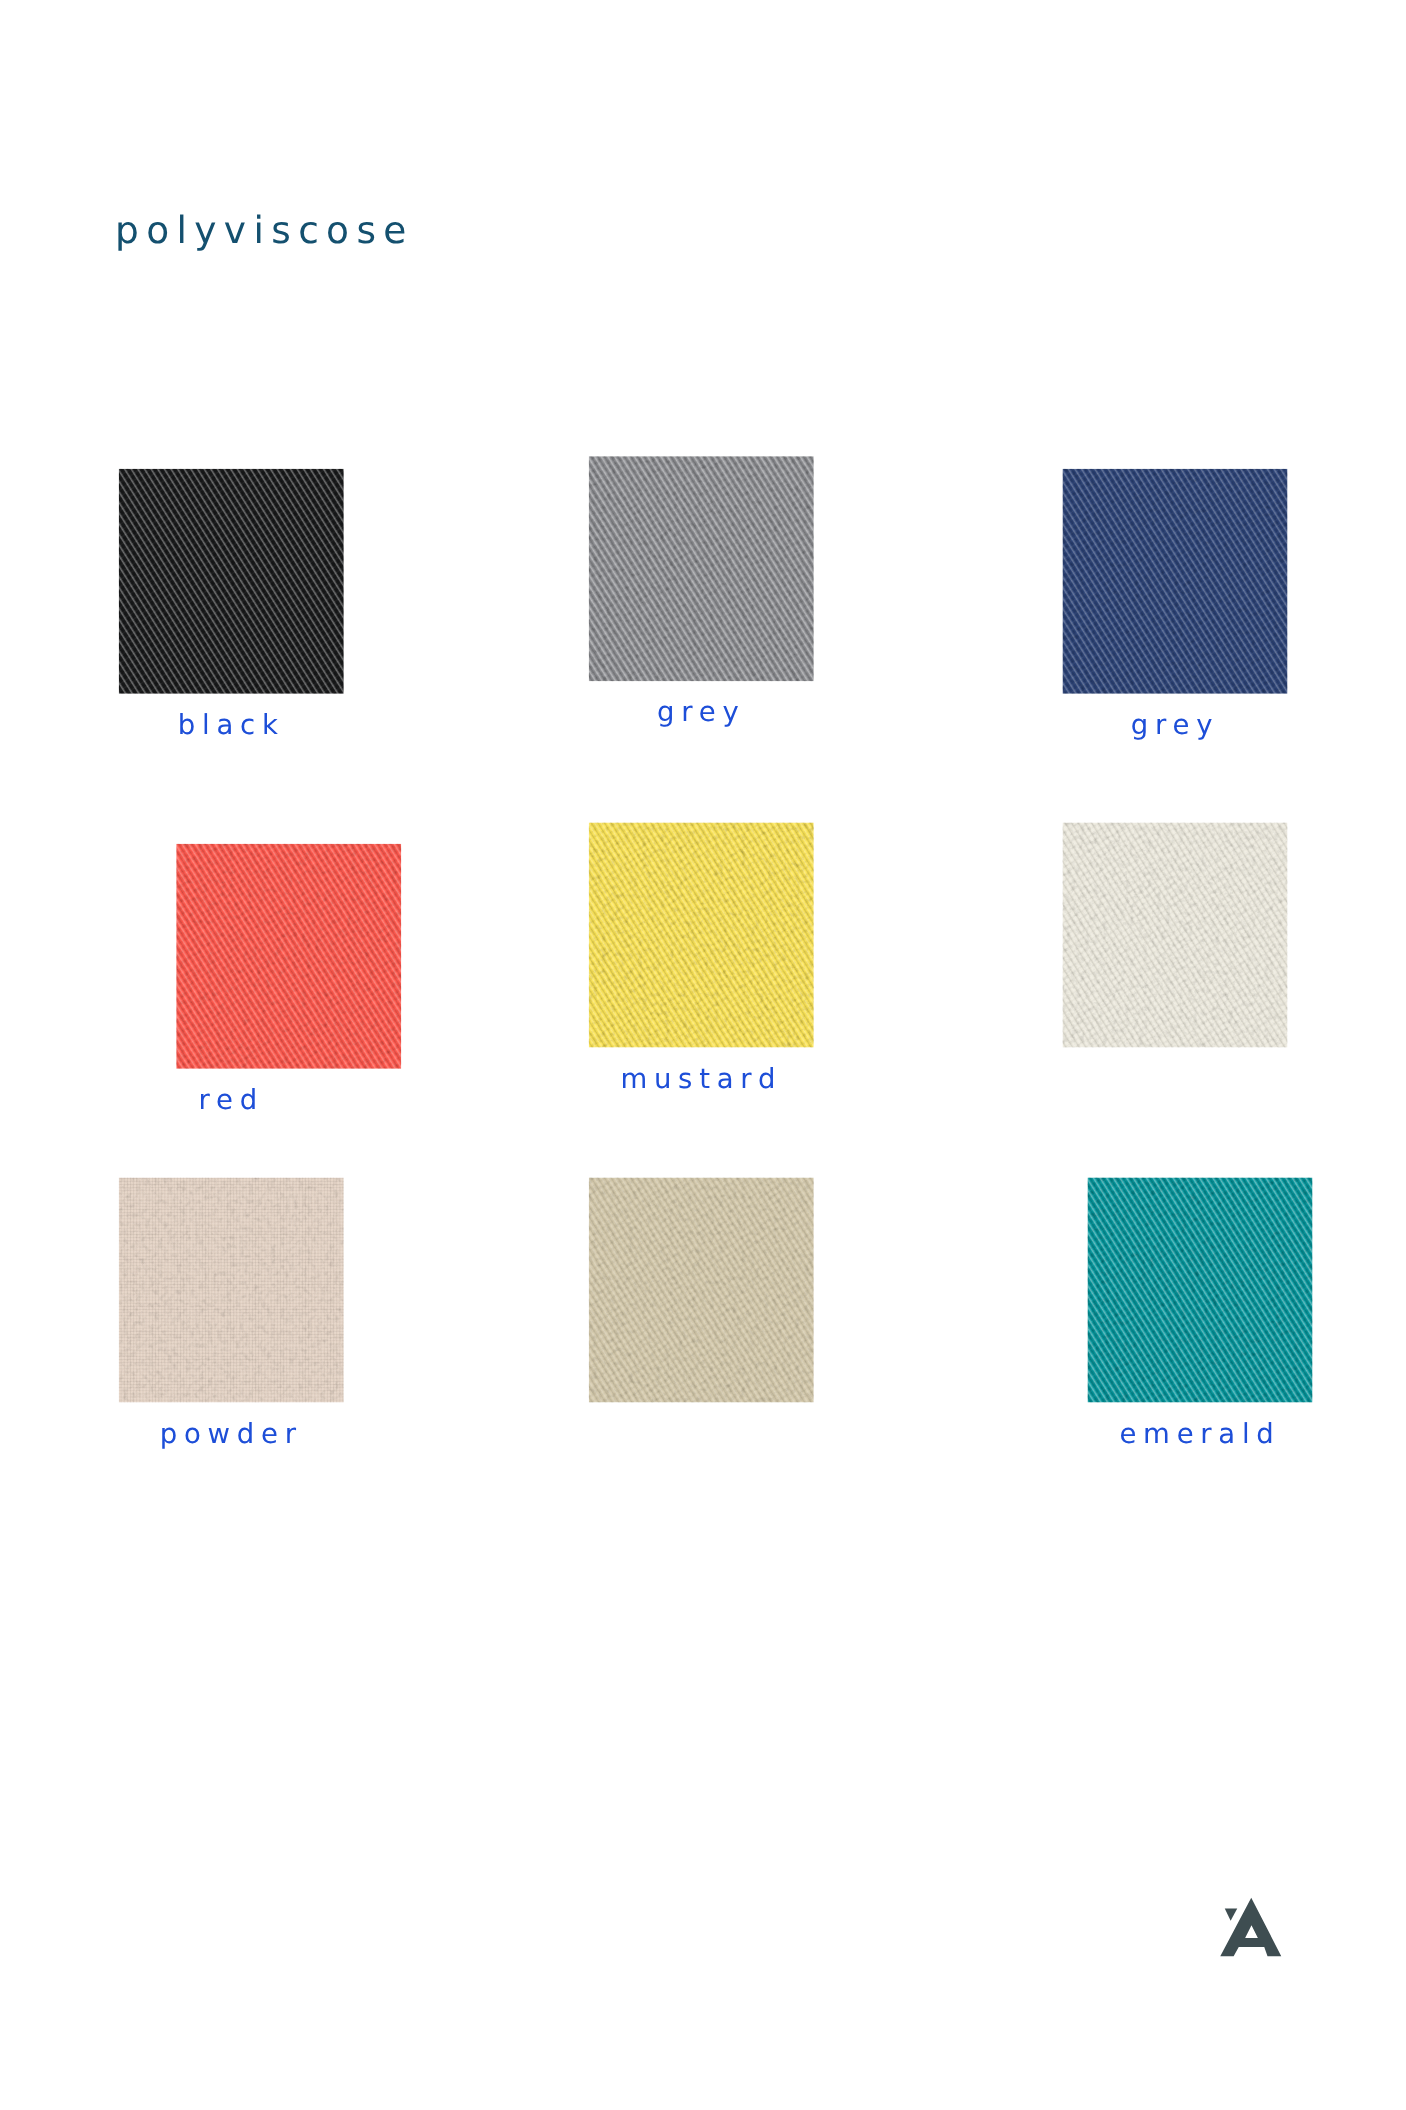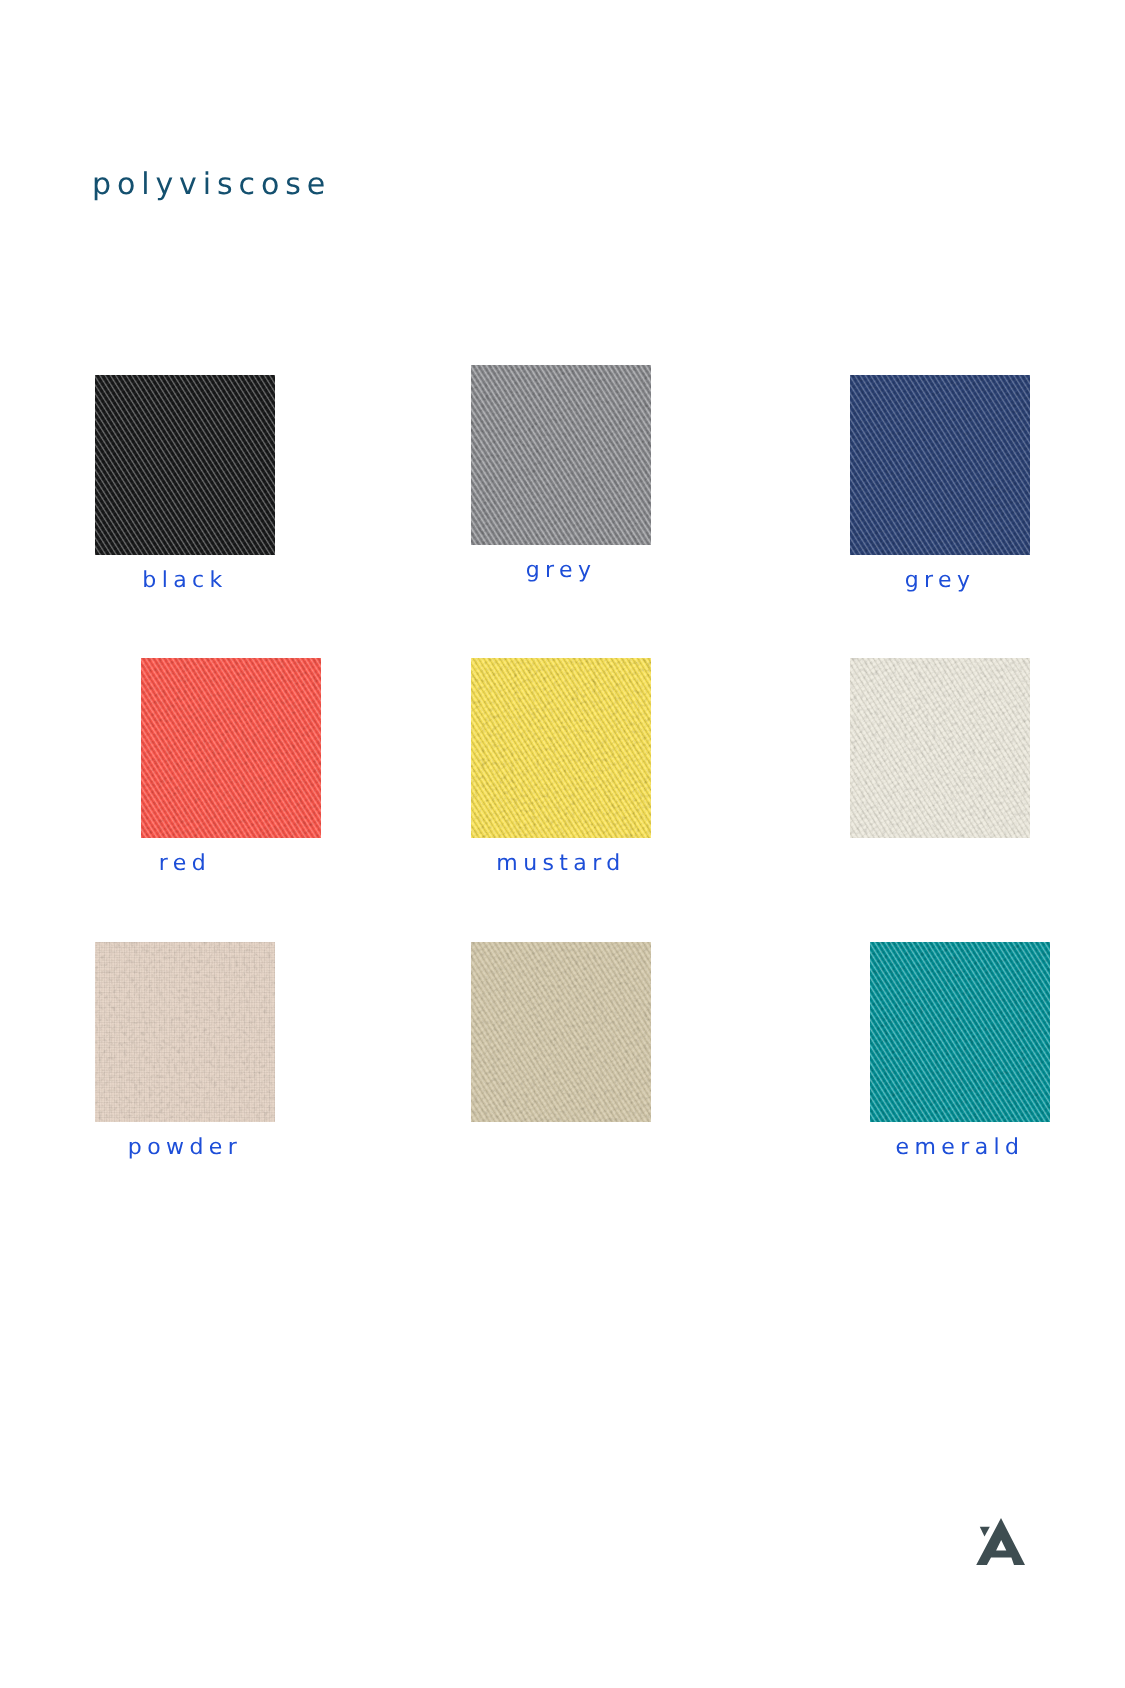--- a/index.html
+++ b/index.html
@@ -189,21 +189,21 @@
                   <feFuncA type="linear" slope="1.0" intercept="-0.46"></feFuncA>
                 </feComponentTransfer>
               </filter>
               <rect x="0" y="0" width="180" height="180" filter="url(#gh2)"></rect>
             </svg></div>
           <div class="weft"></div>
           <div class="rib"></div>
         </div>
         <div class="label">grey</div>
       </div>
-      <div class="cell" style="left: 95px; top: 658px; padding-left: 46px;">
+      <div class="cell" style="left: 95px; top: 675px; padding-left: 46px;">
         <div class="sw soft-twill">
           <div class="base" style="background: rgb(255, 87, 76);"></div>
           <div class="grain"><svg width="180" height="180" viewBox="0 0 180 180">
               <filter id="gf3" x="0" y="0" width="100%" height="100%" color-interpolation-filters="sRGB">
                 <feTurbulence type="fractalNoise" baseFrequency="0.28" numOctaves="4" seed="54" stitchTiles="stitch" result="t"></feTurbulence>
                 <feColorMatrix in="t" type="matrix" values="0 0 0 0 0  0 0 0 0 0  0 0 0 0 0  0.34 0.33 0.33 0 0" result="a"></feColorMatrix>
                 <feComponentTransfer in="a">
                   <feFuncA type="linear" slope="1.0" intercept="-0.46"></feFuncA>
                 </feComponentTransfer>
               </filter>

